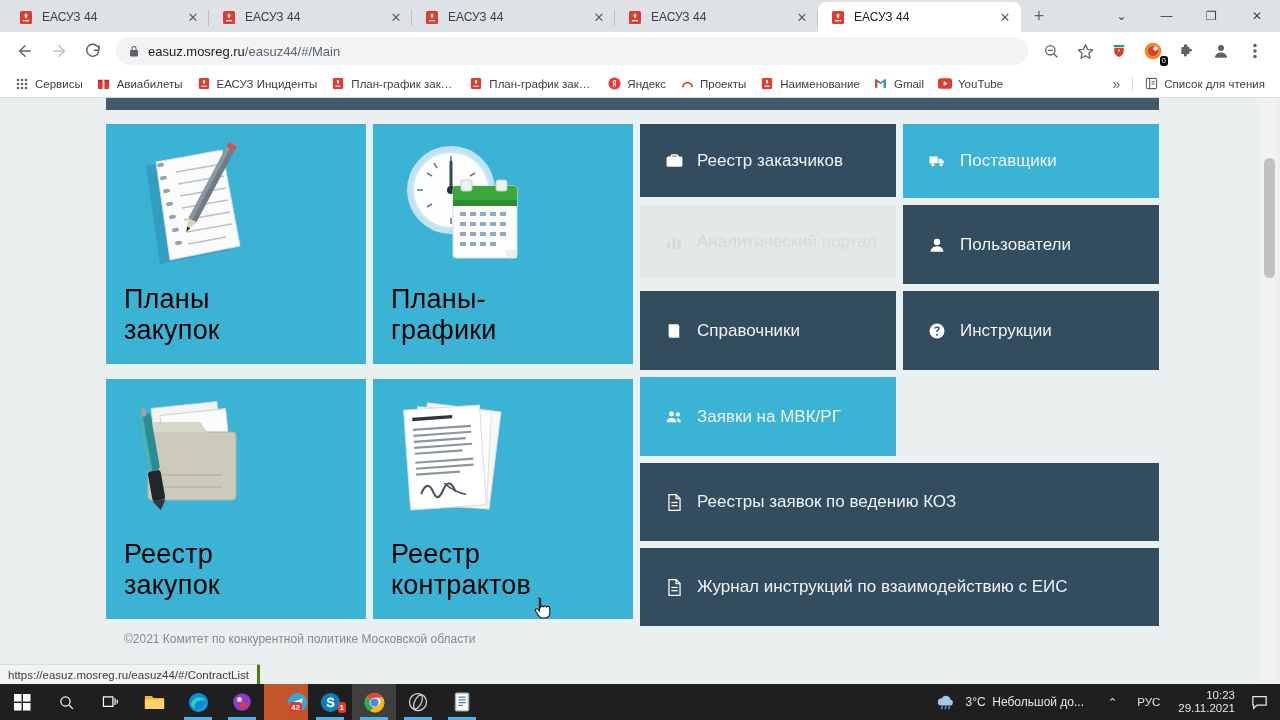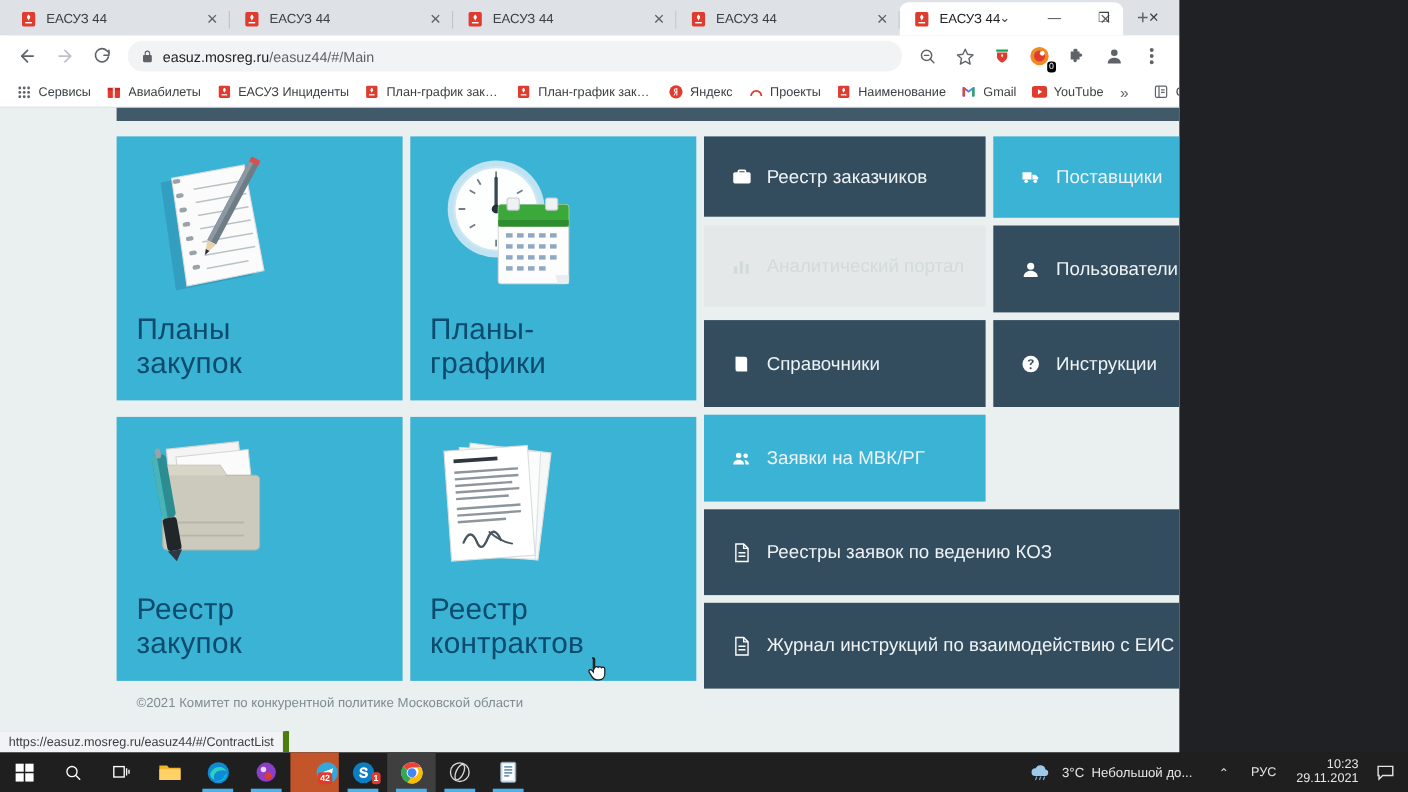--- a/index.html
+++ b/index.html
@@ -5,21 +5,21 @@
 <style>
   * { box-sizing: border-box; margin: 0; padding: 0; }
   html, body {
     width: 1280px; height: 720px;
     overflow: hidden;
     font-family: "Liberation Sans", "DejaVu Sans", sans-serif;
     background: #202124;
   }
 
   
-  .browser { width: 1072px; height: 684px; background: #dee1e6; position: relative; }
+  .browser { width: 1280px; height: 684px; background: #dee1e6; position: relative; }
 
   
   .tabstrip {
     height: 32px; background: #dee1e6;
     display: flex; align-items: flex-end; padding-left: 6px;
     position: relative;
   }
   .tab {
     position: relative;
     width: 203px; height: 30px;
@@ -144,21 +144,21 @@
     width: 260px; height: 240px;
     background: #3bb3d5; position: relative;
     display: flex; flex-direction: column; justify-content: flex-end;
     padding: 0 0 18px 18px;
   }
   .bigtile .art {
     position: absolute; left: 20px; top: 14px;
     width: 130px; height: 132px;
   }
   .bigtile .cap {
-    font-size: 27px; line-height: 1.14; color: #0c4a6e;
+    font-size: 27px; line-height: 1.14; color: #000000;
     font-weight: 300; letter-spacing: .2px;
   }
 
   .smtile {
     height: 73px; background: #334c5e; color: #eef3f5;
     display: flex; align-items: center; padding-left: 22px;
     font-size: 17px; font-weight: 300; position: relative;
   }
   .smtile.cyan { background: #3bb3d5; }
   .smtile.disabled { background: #e4e8e8; color: #d3dada; }
@@ -184,21 +184,21 @@
   
   .cursor { position: absolute; left: 533px; top: 498px; pointer-events: none; }
 
   
   .statusbar {
     position: absolute; left: 0; bottom: 0;
     height: 20px; background: #f1f3f4;
     border-top-right-radius: 2px;
     display: flex; align-items: center;
     padding: 0 8px; font-size: 11.5px; color: #3c4043;
-    border-right: 6px solid #4d7c0f; border-top: 1px solid #dadce0;
+    border-right: 3px solid #4d7c0f; border-top: 1px solid #dadce0;
   }
 
   
   .scroll-top-sliver {
     position: absolute; left: 1262px; top: 0; width: 15px; height: 586px;
     background: #f1f1f1;
   }
   .scroll-thumb {
     position: absolute; left: 1264px; top: 60px; width: 11px; height: 120px;
     background: #c1c1c1; border-radius: 6px;

